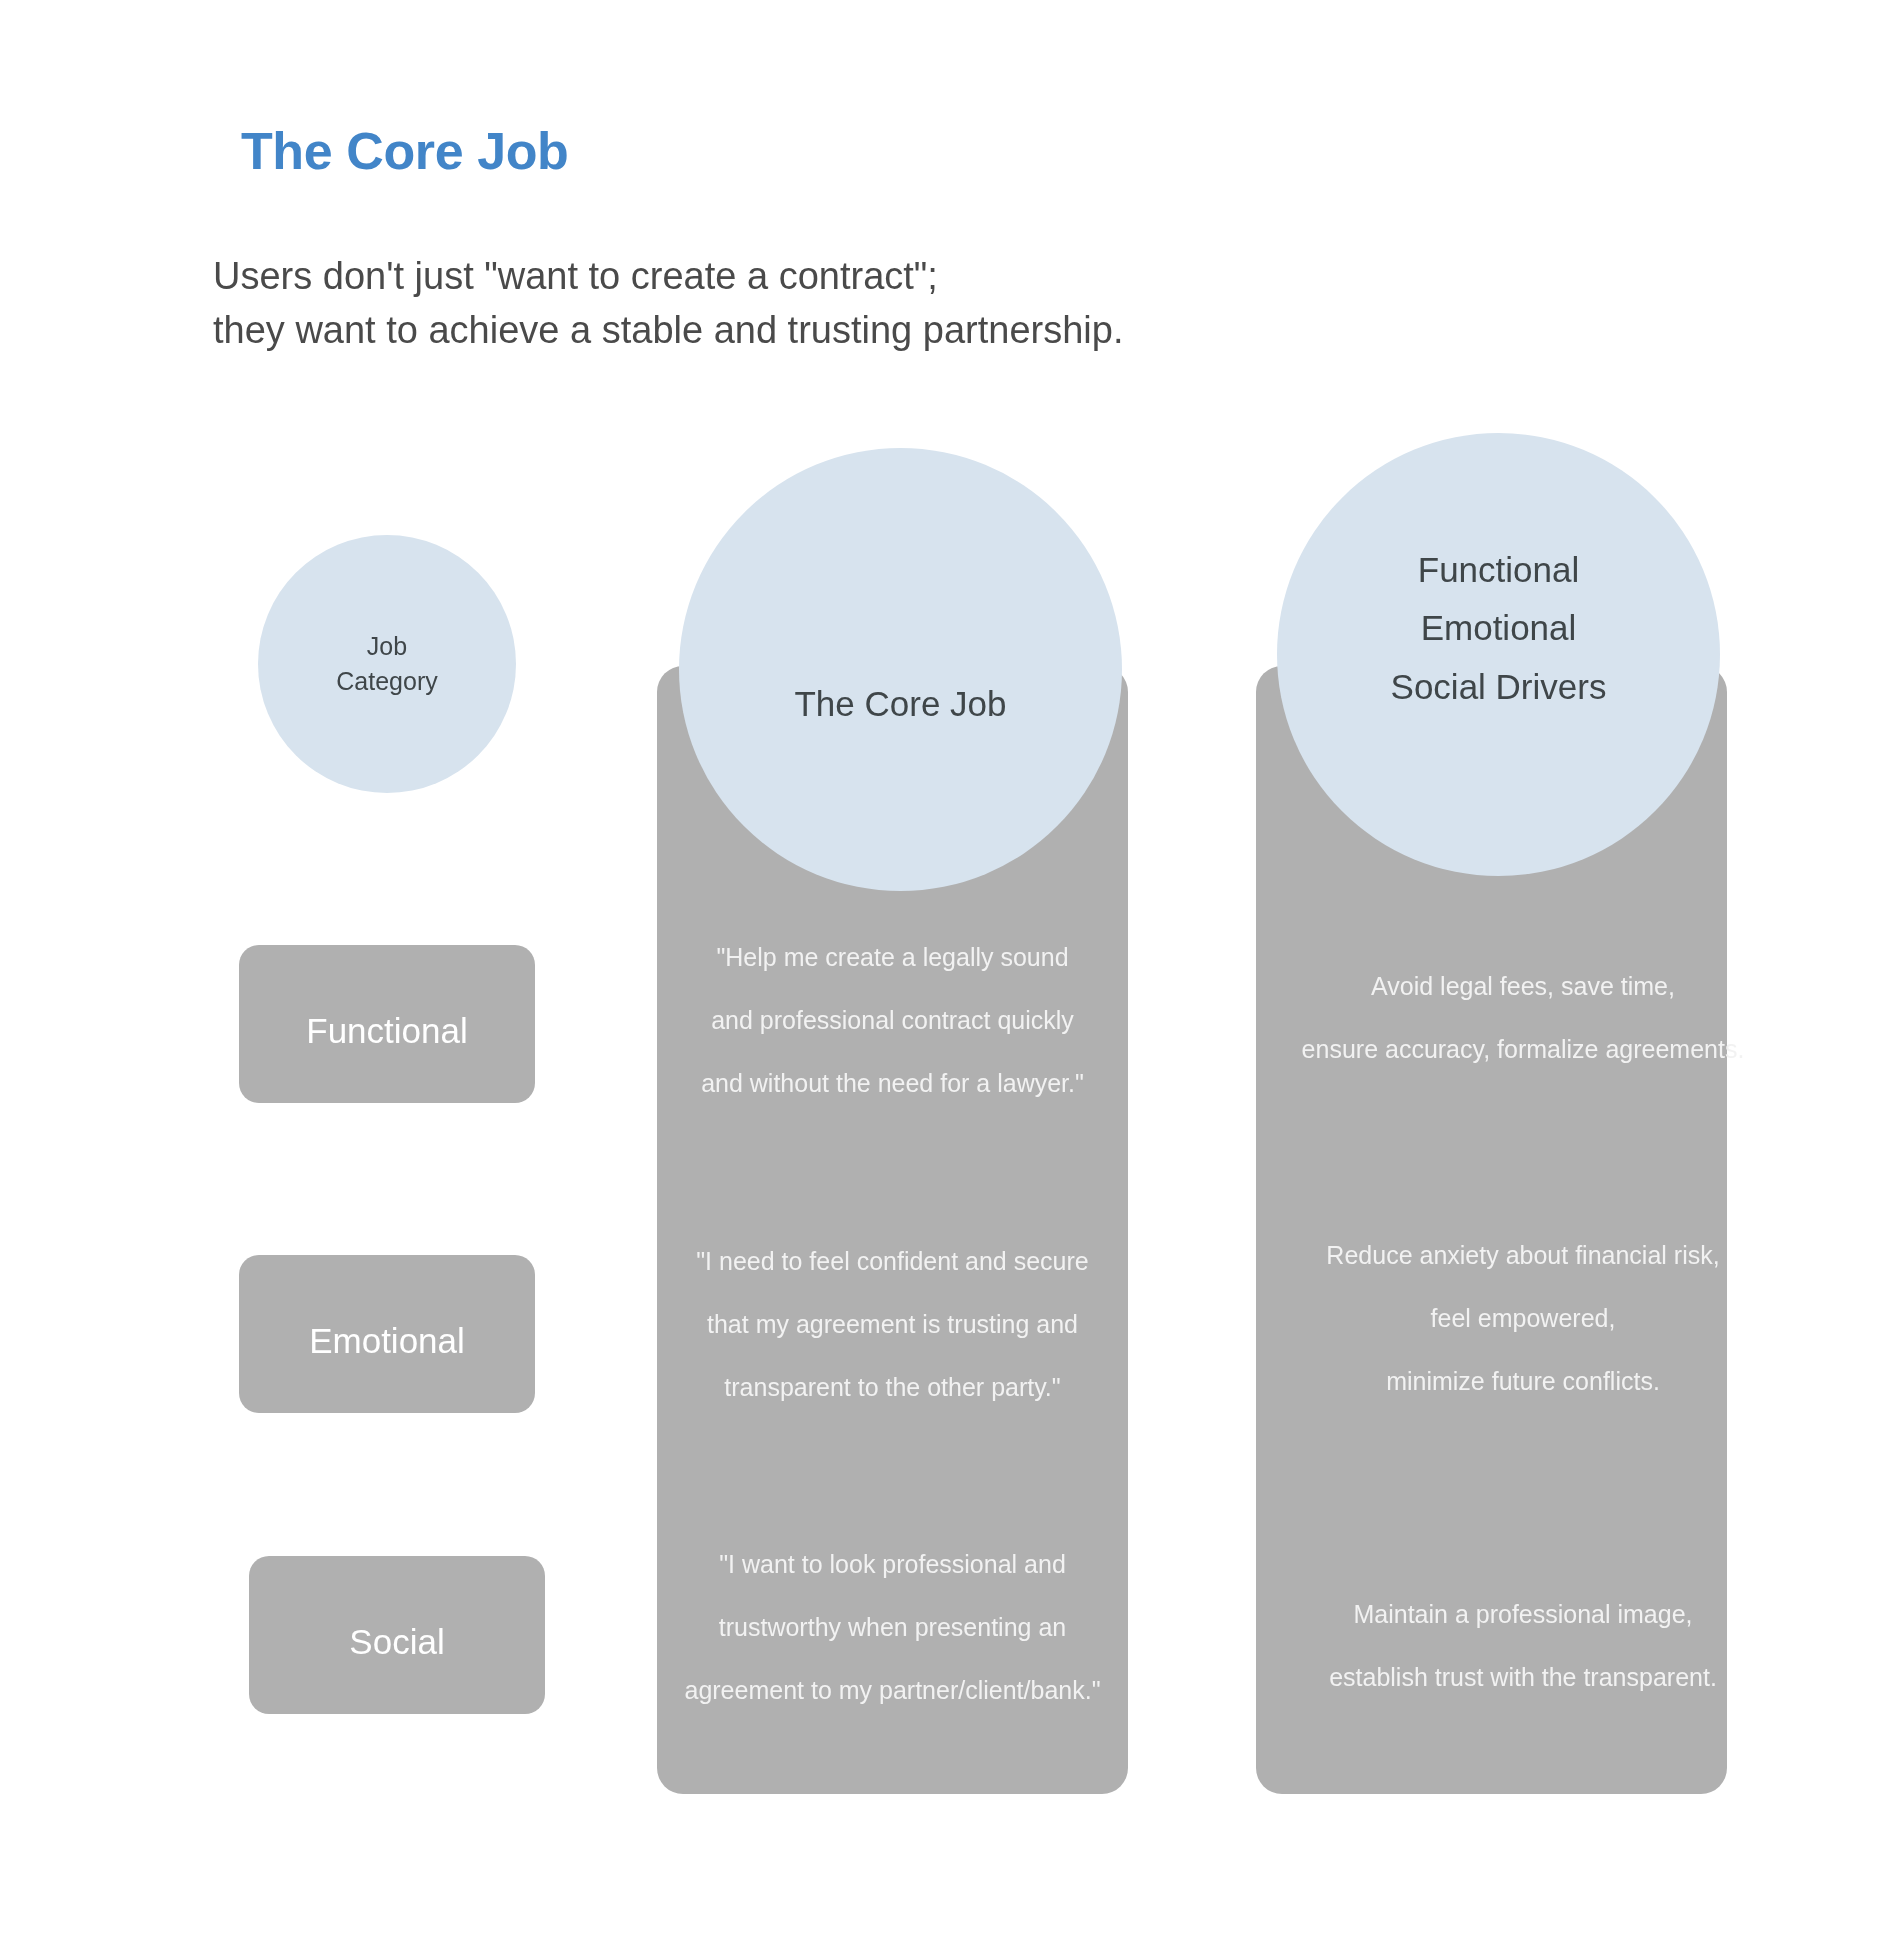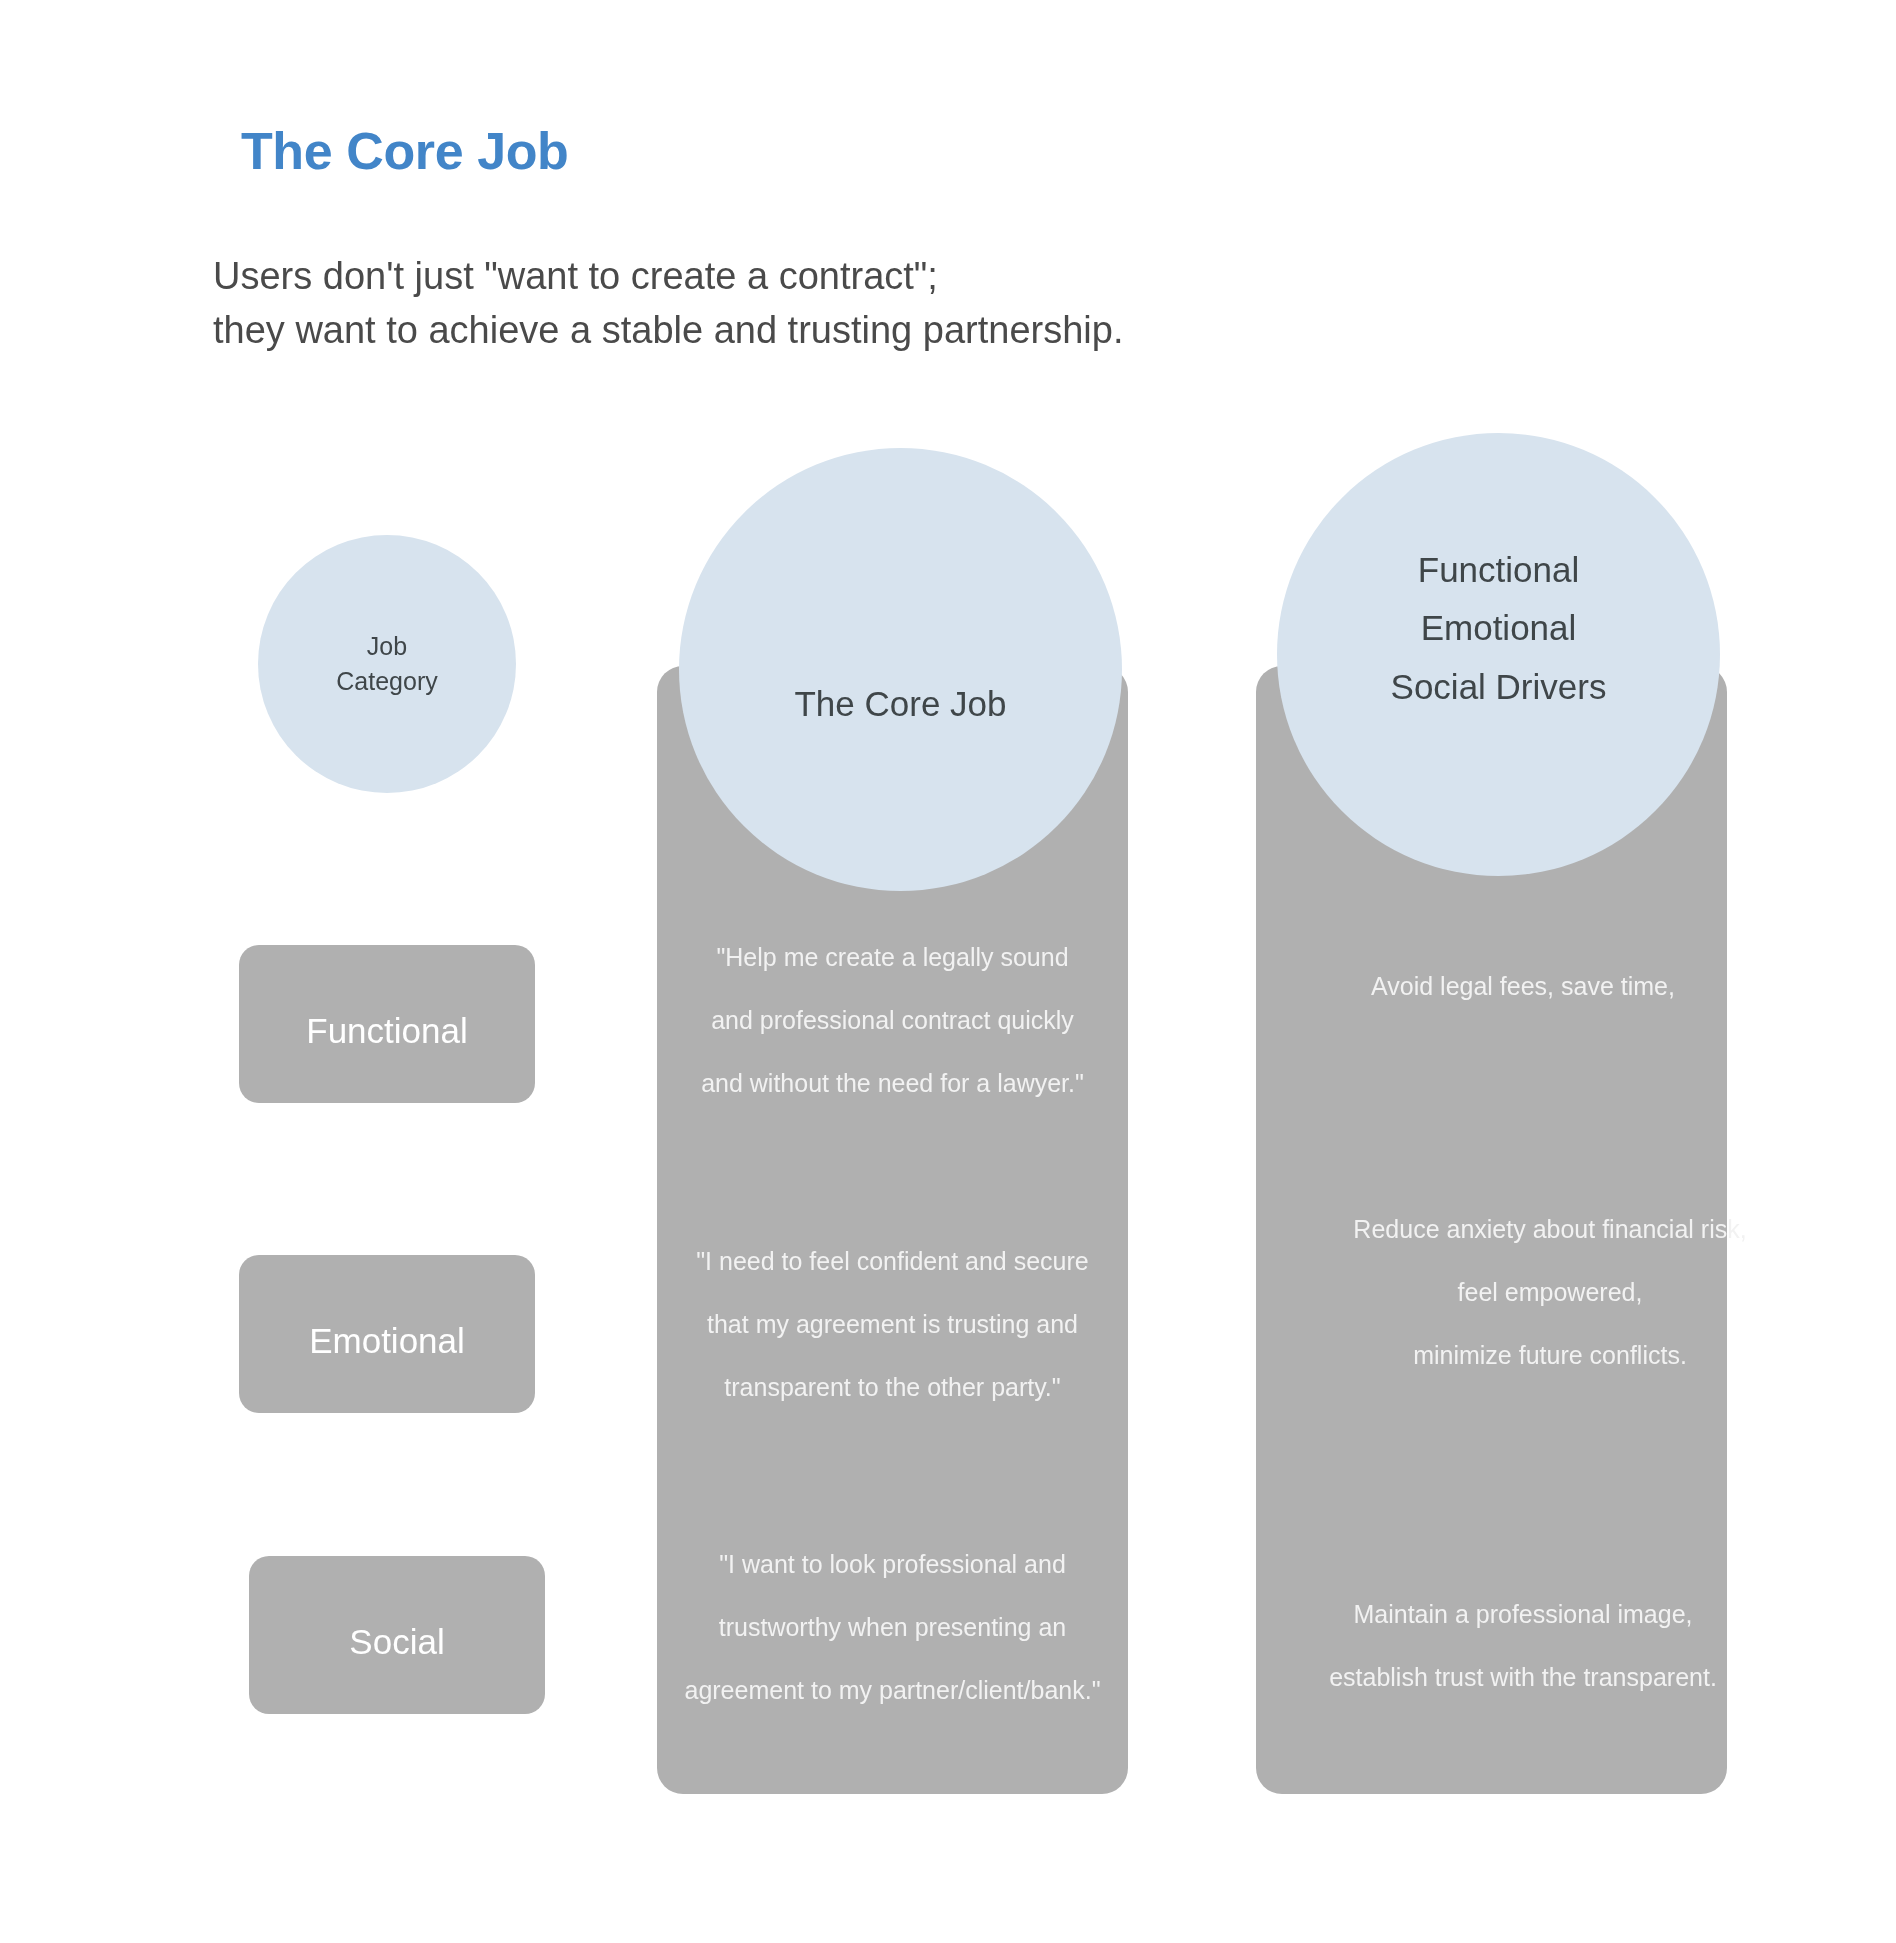--- a/index.html
+++ b/index.html
@@ -133,21 +133,21 @@
   }
   .text-block span { display: block; white-space: nowrap; }
 
   .col-core .text-block { left: 657px; width: 471px; }
   #core-text-0 { top: 926px; }
   #core-text-1 { top: 1230px; }
   #core-text-2 { top: 1533px; }
 
   .col-drivers .text-block { left: 1256px; width: 534px; }
   #drivers-text-0 { top: 955px; }
-  #drivers-text-1 { top: 1198px; margin-left: 27px; }
+  #drivers-text-1 { top: 1224px; }
   #drivers-text-2 { top: 1583px; }
 </style>
 </head>
 <body>
 
 <div id="canvas">
 
   <div class="page-title">The Core Job</div>
 
   <div class="page-subtitle">
@@ -205,20 +205,21 @@
     <div class="head-circle" id="circle-drivers">
       <div class="circle-lines">
         <span>Functional</span>
         <span>Emotional</span>
         <span>Social Drivers</span>
       </div>
     </div>
 
     <div class="text-block" id="drivers-text-0">
       <span>Avoid legal fees, save time,</span>
+      <span>ensure accuracy, formalize agreements.</span>
     </div>
 
     <div class="text-block" id="drivers-text-1">
       <span>Reduce anxiety about financial risk,</span>
       <span>feel empowered,</span>
       <span>minimize future conflicts.</span>
     </div>
 
     <div class="text-block" id="drivers-text-2">
       <span>Maintain a professional image,</span>

